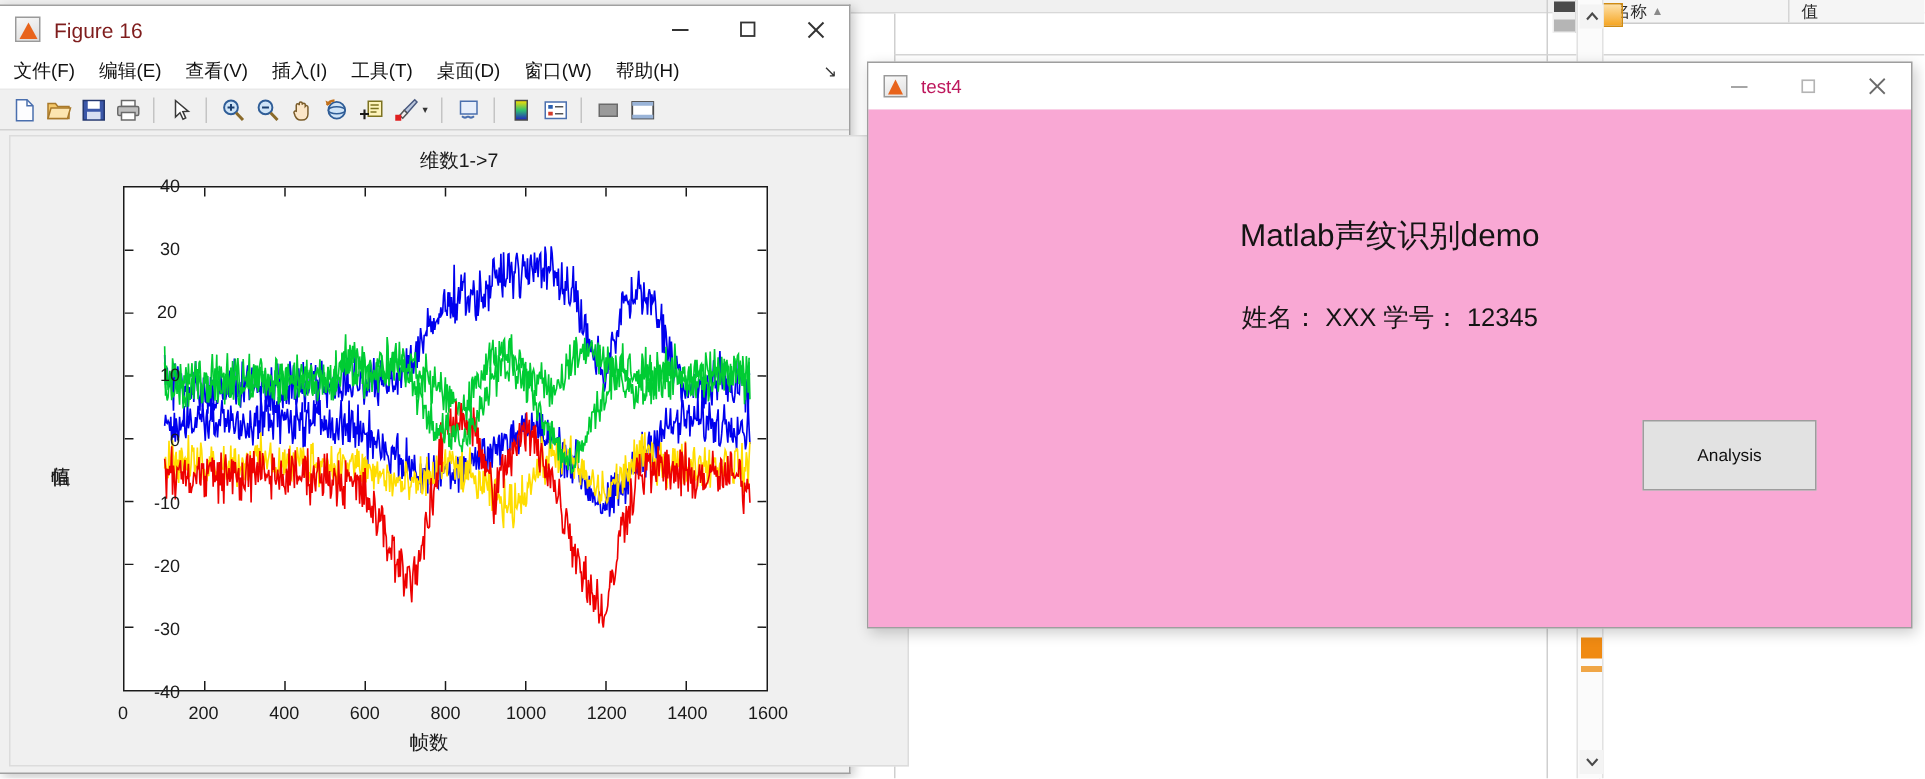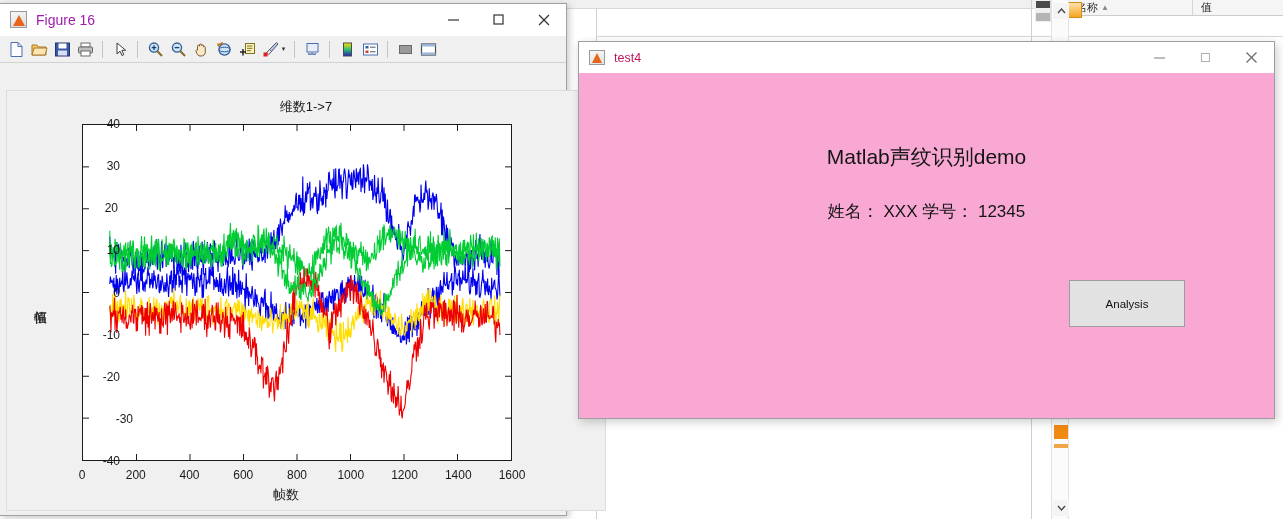--- a/index.html
+++ b/index.html
@@ -89,21 +89,21 @@
     width: 17px; height: 17px; margin-left: 10px; margin-right: 9px;
     background: linear-gradient(160deg,#f8f8f8,#dcdcdc);
     border: 1px solid #9a9a9a; position: relative; flex: none;
   }
   .fig-icon::after {
     content: ""; position: absolute; left: 2px; bottom: 1px;
     width: 0; height: 0;
     border-left: 6px solid transparent; border-right: 6px solid transparent;
     border-bottom: 11px solid #e8641c;
   }
-  .fig-title-text { font-size: 14px; color: #a21caf; }
+  .fig-title-text { font-size: 14px; color: #7f1d1d; }
   .fig-wbtns { margin-left: auto; display: flex; height: 32px; }
   .wbtn {
     width: 45px; height: 32px; display: flex; align-items: center; justify-content: center;
     color: #333; font-size: 14px; line-height: 1;
   }
   .wbtn svg { display: block; }
 
   .fig-menu {
     height: 24px; background: #ffffff; display: flex; align-items: center;
     padding-left: 9px; position: relative; border-bottom: 1px solid #e9e9e9;
@@ -192,21 +192,21 @@
     font-size: 17px; color: #141414;
   }
   .dlg-btn {
     position: absolute; background: #e2e2e2; border: 1px solid #9d9d9d;
     font-size: 11.5px; color: #111;
     display: flex; align-items: center; justify-content: center;
     font-family: "Liberation Sans", sans-serif;
   }
   .dlg-btn.b0 { left: 43px;  top: 207px; width: 117px; height: 47px; }
   .dlg-btn.b1 { left: 266px; top: 210px; width: 115px; height: 52px; }
-  .dlg-btn.b2 { left: 490px; top: 207px; width: 116px; height: 47px; }
+  .dlg-btn.b2 { left: 516px; top: 207px; width: 116px; height: 47px; }
 </style>
 </head>
 <body>
 
 <div id="root">
 
   <div class="bg-desktop">
     <div class="bg-topstrip"></div>
     <div class="bg-editor-area"></div>
 
@@ -274,20 +274,31 @@
         </div>
         <div class="wbtn">
           <svg width="14" height="14" viewBox="0 0 14 14">
               <line x1="2" y1="2" x2="12" y2="12" stroke="#333" stroke-width="1.3"></line>
               <line x1="12" y1="2" x2="2" y2="12" stroke="#333" stroke-width="1.3"></line>
             </svg>
         </div>
       </div>
     </div>
 
+    <div class="fig-menu">
+      <div class="menu-item">文件(F)</div>
+      <div class="menu-item">编辑(E)</div>
+      <div class="menu-item">查看(V)</div>
+      <div class="menu-item">插入(I)</div>
+      <div class="menu-item">工具(T)</div>
+      <div class="menu-item">桌面(D)</div>
+      <div class="menu-item">窗口(W)</div>
+      <div class="menu-item">帮助(H)</div>
+      <div class="menu-overflow">↘</div>
+    </div>
 
     <div class="fig-toolbar">
       <div class="tb">
         <svg width="17" height="17" viewBox="0 0 17 17">
             <path d="M3 1.5 h7 l4 4 v10 h-11 z" fill="#fdfdff" stroke="#4a6fae" stroke-width="1"></path>
             <path d="M10 1.5 v4 h4" fill="none" stroke="#4a6fae" stroke-width="1"></path>
           </svg>
       </div>
       <div class="tb">
         <svg width="17" height="17" viewBox="0 0 17 17">
@@ -452,21 +463,21 @@
       </div>
 
       <div id="ytick-container">
           <div class="ytick-label" style="right: 485px; top: 33px;">40</div>
           <div class="ytick-label" style="right: 485px; top: 75.125px;">30</div>
           <div class="ytick-label" style="right: 487px; top: 117.25px;">20</div>
           <div class="ytick-label" style="right: 485px; top: 159.375px;">10</div>
           <div class="ytick-label" style="right: 485px; top: 201.5px;">0</div>
           <div class="ytick-label" style="right: 485px; top: 243.625px;">-10</div>
           <div class="ytick-label" style="right: 485px; top: 285.75px;">-20</div>
-          <div class="ytick-label" style="right: 472px; top: 327.875px;">-30</div>
+          <div class="ytick-label" style="right: 485px; top: 327.875px;">-30</div>
           <div class="ytick-label" style="right: 485px; top: 370px;">-40</div>
         </div>
       <div id="xtick-container">
           <div class="xtick-label" style="left: 75px; top: 377px;">0</div>
           <div class="xtick-label" style="left: 128.75px; top: 377px;">200</div>
           <div class="xtick-label" style="left: 182.5px; top: 377px;">400</div>
           <div class="xtick-label" style="left: 236.25px; top: 377px;">600</div>
           <div class="xtick-label" style="left: 290px; top: 377px;">800</div>
           <div class="xtick-label" style="left: 343.75px; top: 377px;">1000</div>
           <div class="xtick-label" style="left: 397.5px; top: 377px;">1200</div>

